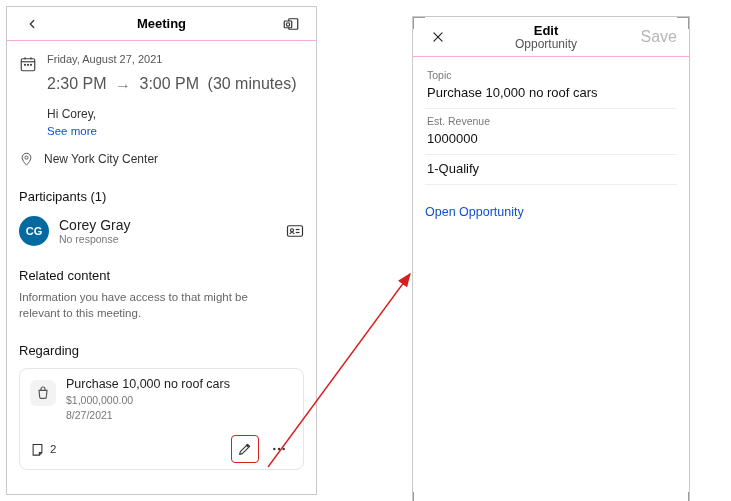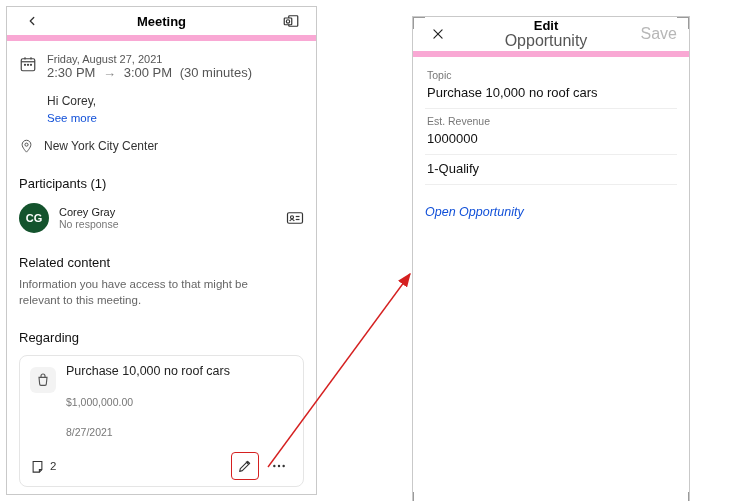--- a/index.html
+++ b/index.html
@@ -20,56 +20,56 @@
   }
   .phone-left { left: 6px; top: 6px; width: 311px; height: 489px; }
   .phone-right { left: 412px; top: 16px; width: 278px; height: 489px; }
 
   
   .hdr {
     display: flex;
     align-items: center;
     justify-content: space-between;
     height: 34px;
-    border-bottom: 6px solid #f9a8d4;
+    border-bottom: 1px solid #f9a8d4;
     padding: 0 8px;
   }
   .hdr-title { font-weight: 600; font-size: 13px; }
-  .hdr-sub { font-size: 16px; color: #555; text-align:center; line-height: 1.05; }
+  .hdr-sub { font-size: 12px; color: #555; text-align:center; line-height: 1.05; }
   .hdr-center { flex: 1; text-align: center; display:flex; flex-direction:column; align-items:center; justify-content:center; }
   .hdr-left, .hdr-right { width: 34px; display:flex; align-items:center; justify-content:center; }
   .save-btn { font-size: 16px; color: #b7b7b7; cursor: pointer; }
 
   .body { padding: 10px 12px 0 12px; font-size: 12px; color: #222; overflow:hidden; }
 
   
   .meet-row { display:flex; gap:10px; margin-bottom: 2px; }
   .meet-icon { width:18px; height:18px; flex-shrink:0; margin-top:4px;}
   .meet-title { font-size: 13.5px; font-weight: 400; color:#111; }
   .meet-date { font-size: 11px; color:#555; margin-top:2px; }
-  .meet-time { font-size: 13px; color:#555; }
+  .meet-time { font-size: 16px; color:#555;margin-top:10px; }
   .arrow-sep { display:inline-block; padding:0 4px; color:#888;}
   .greet { margin-top: 14px; font-size: 12px; color:#333; }
   .link { color:#1150d8; font-size: 11.5px; margin-top:4px; cursor:pointer; display:inline-block;}
   .loc-row { display:flex; align-items:flex-start; gap:10px; margin-top:14px; font-size:12px; color:#333; }
 
   .sec-h { font-weight:400; font-size:13px; color:#111; margin-top:22px; }
   .sec-sub { font-size:11.5px; color:#666; margin-top:6px; line-height:1.4; max-width: 270px;}
 
   .part-row { display:flex; align-items:center; gap:10px; margin-top:12px; }
-  .avatar { width:30px; height:30px; border-radius:50%; background:#14532d; color:#fff; font-size:11px; font-weight:600; display:flex; align-items:center; justify-content:center; }
-  .part-name { font-size:11px; color:#222; }
+  .avatar { width:30px; height:30px; border-radius:50%; background:#0369a1; color:#fff; font-size:11px; font-weight:600; display:flex; align-items:center; justify-content:center; }
+  .part-name { font-size:14px; color:#222; }
   .part-sub { font-size:10.5px; color:#777; }
   .part-right { margin-left:auto; }
 
   .card { border:1px solid #e5e5e5; border-radius:8px; padding:8px 10px 6px 10px; margin-top:10px; }
   .card-top { display:flex; gap:10px; }
   .card-icon { width:26px; height:26px; border-radius:6px; background:#f3f3f3; display:flex; align-items:center; justify-content:center; flex-shrink:0; margin-top:3px;}
   .card-title { font-size:12.5px; color:#222; }
-  .card-sub { font-size:10.5px; color:#777; margin-top:18px;}
+  .card-sub { font-size:10.5px; color:#777; margin-top:3px;}
   .card-bot { display:flex; align-items:center; margin-top:10px; padding-top:4px;}
   .note-count { display:flex; align-items:center; gap:5px; font-size:11.5px; color:#333;}
   .card-actions { margin-left:auto; display:flex; align-items:center; gap:6px; }
   .icon-btn { width:28px; height:28px; display:flex; align-items:center; justify-content:center; cursor:pointer; border-radius:4px;}
   .highlight-box { border:1.5px solid #d52020; }
 
   
   .field { padding: 6px 2px 8px 2px; border-bottom:1px solid #eee; }
   .field-label { font-size:10.5px; color:#777; margin-bottom:4px;}
   .field-val { font-size:13px; color:#111; }
@@ -235,21 +235,21 @@
       <div class="field-val">Purchase 10,000 no roof cars</div>
     </div>
     <div class="field">
       <div class="field-label">Est. Revenue</div>
       <div class="field-val">1000000</div>
     </div>
     <div class="field">
       <div class="field-val">1-Qualify</div>
     </div>
     <div class="link-action">
-      <span class="link" style="font-size:12.5px;font-style:italic;">Open Opportunity</span>
+      <span class="link" style="font-size:12.5px;">Open Opportunity</span>
     </div>
   </div>
 </div>
 
 <svg class="anno-arrow">
   <defs>
     <marker id="ah" markerWidth="10" markerHeight="8" refX="9" refY="4" orient="auto">
       <path d="M0,0 L10,4 L0,8 z" fill="#d52020"></path>
     </marker>
   </defs>

